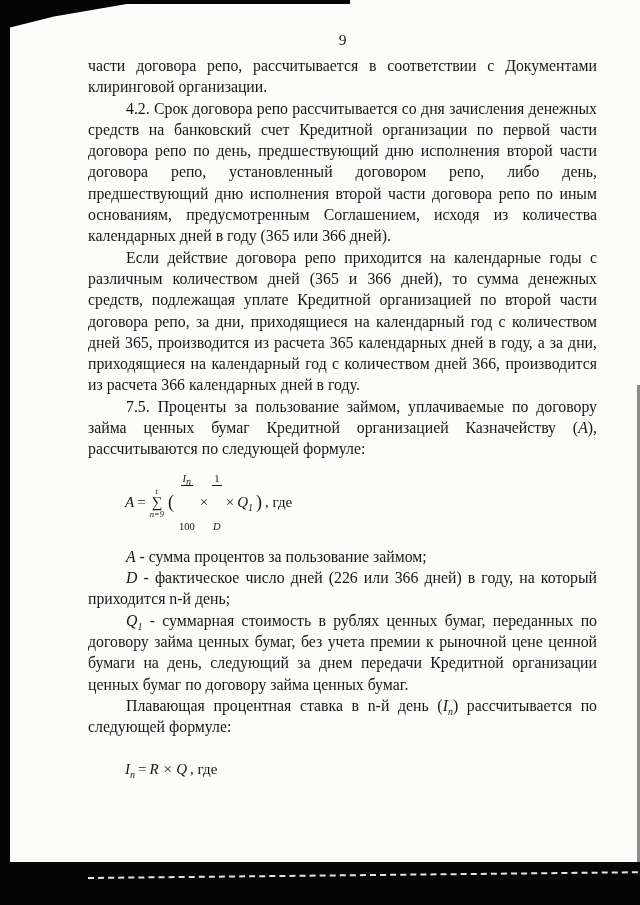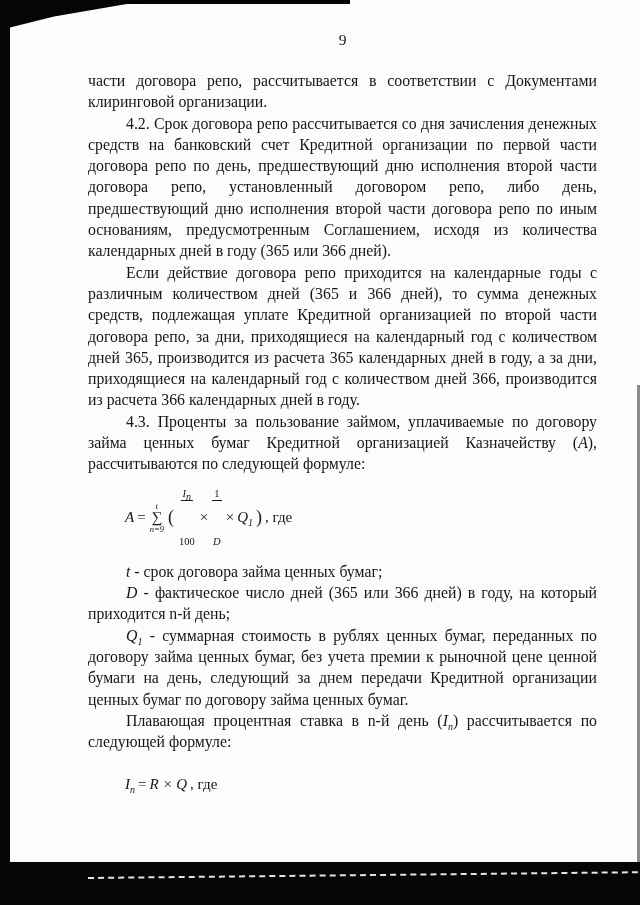--- a/index.html
+++ b/index.html
@@ -10,21 +10,21 @@
   }
   .artifact{position:absolute;background:#050505;}
   #edge-left{left:0;top:0;width:10px;height:905px;}
   #wedge{left:0;top:0;width:150px;height:30px;clip-path:polygon(0 0,100% 0,36% 55%,0 100%);}
   #edge-top{left:0;top:0;width:350px;height:4px;}
   #edge-right{right:0;top:385px;width:3px;height:478px;background:#8b8b8b;}
   #edge-bottom{left:0;bottom:0;width:640px;height:43px;}
   #perf-line{position:absolute;left:88px;top:15px;width:560px;border-top:2px dashed #e4e4e0;transform:rotate(-0.6deg);transform-origin:left center;}
 
   #page-number{position:absolute;top:31px;left:88px;width:509px;text-align:center;font-size:15.5px;}
-  #body-text{position:absolute;top:70px;left:88px;width:509px;font-size:15.8px;line-height:21.3px;text-align:justify;}
+  #body-text{position:absolute;top:55px;left:88px;width:509px;font-size:15.8px;line-height:21.3px;text-align:justify;}
   .para{margin:0;text-indent:38px;}
   .para.cont{text-indent:0;}
   .var{font-style:italic;}
   sub.ssub{font-size:10px;font-style:italic;line-height:0;}
 
   .formula{margin:13px 0 13px 37px;display:flex;align-items:center;gap:3px;font-size:15px;text-indent:0;}
   .formula .fv{font-style:italic;}
   .formula .paren{font-size:18px;}
   .sum{display:inline-flex;flex-direction:column;align-items:center;line-height:1;margin:0 1px;}
   .sum-sup,.sum-sub{font-size:8.5px;font-style:italic;}
@@ -48,21 +48,21 @@
 <div id="page-number">9</div>
 
 <div id="body-text">
 
   <p class="para cont">части договора репо, рассчитывается в соответствии с Документами клиринговой организации.</p>
 
   <p class="para">4.2. Срок договора репо рассчитывается со дня зачисления денежных средств на банковский счет Кредитной организации по первой части договора репо по день, предшествующий дню исполнения второй части договора репо, установленный договором репо, либо день, предшествующий дню исполнения второй части договора репо по иным основаниям, предусмотренным Соглашением, исходя из количества календарных дней в году (365 или 366 дней).</p>
 
   <p class="para">Если действие договора репо приходится на календарные годы с различным количеством дней (365 и 366 дней), то сумма денежных средств, подлежащая уплате Кредитной организацией по второй части договора репо, за дни, приходящиеся на календарный год с количеством дней 365, производится из расчета 365 календарных дней в году, а за дни, приходящиеся на календарный год с количеством дней 366, производится из расчета 366 календарных дней в году.</p>
 
-  <p class="para"><span>4.3. Проценты за пользование займом, уплачиваемые по договору займа ценных бумаг Кредитной организацией Казначейству (</span><i class="var">A</i><span>), рассчитываются по следующей формуле:</span></p>
+  <p class="para"><span>7.5. Проценты за пользование займом, уплачиваемые по договору займа ценных бумаг Кредитной организацией Казначейству (</span><i class="var">A</i><span>), рассчитываются по следующей формуле:</span></p>
 
   <div class="formula" id="formula-1">
     <i class="fv">A</i>
     <span>=</span>
     <span class="sum">
       <span class="sum-sup">t</span>
       <span class="sum-sigma">∑</span>
       <span class="sum-sub">n=9</span>
     </span>
     <span class="paren">(</span>
@@ -74,26 +74,26 @@
     <span class="frac">
       <span class="num">1</span>
       <span class="den var">D</span>
     </span>
     <span>×</span>
     <span><i class="var">Q</i><sub class="ssub">1</sub></span>
     <span class="paren">)</span>
     <span>, где</span>
   </div>
 
+  <p class="para def"><i class="var">A</i><span> - сумма процентов за пользование займом;</span></p>
 
 
-  <p class="para def"><i class="var">t</i><span> - срок договора займа ценных бумаг;</span></p>
 
 
-  <p class="para def"><i class="var">D</i><span> - фактическое число дней (365 или 366 дней) в году, на который приходится n-й день;</span></p>
+  <p class="para def"><i class="var">D</i><span> - фактическое число дней (226 или 366 дней) в году, на который приходится n-й день;</span></p>
 
   <p class="para def"><i class="var">Q</i><sub class="ssub">1</sub><span> - суммарная стоимость в рублях ценных бумаг, переданных по договору займа ценных бумаг, без учета премии к рыночной цене ценной бумаги на день, следующий за днем передачи Кредитной организации ценных бумаг по договору займа ценных бумаг.</span></p>
 
   <p class="para"><span>Плавающая процентная ставка в n-й день (</span><i class="var">I</i><sub class="ssub">n</sub><span>) рассчитывается по следующей формуле:</span></p>
 
   <div class="formula" id="formula-2">
     <span><i class="var">I</i><sub class="ssub">n</sub></span>
     <span>=</span>
     <i class="var">R × Q</i>
     <span>, где</span>

